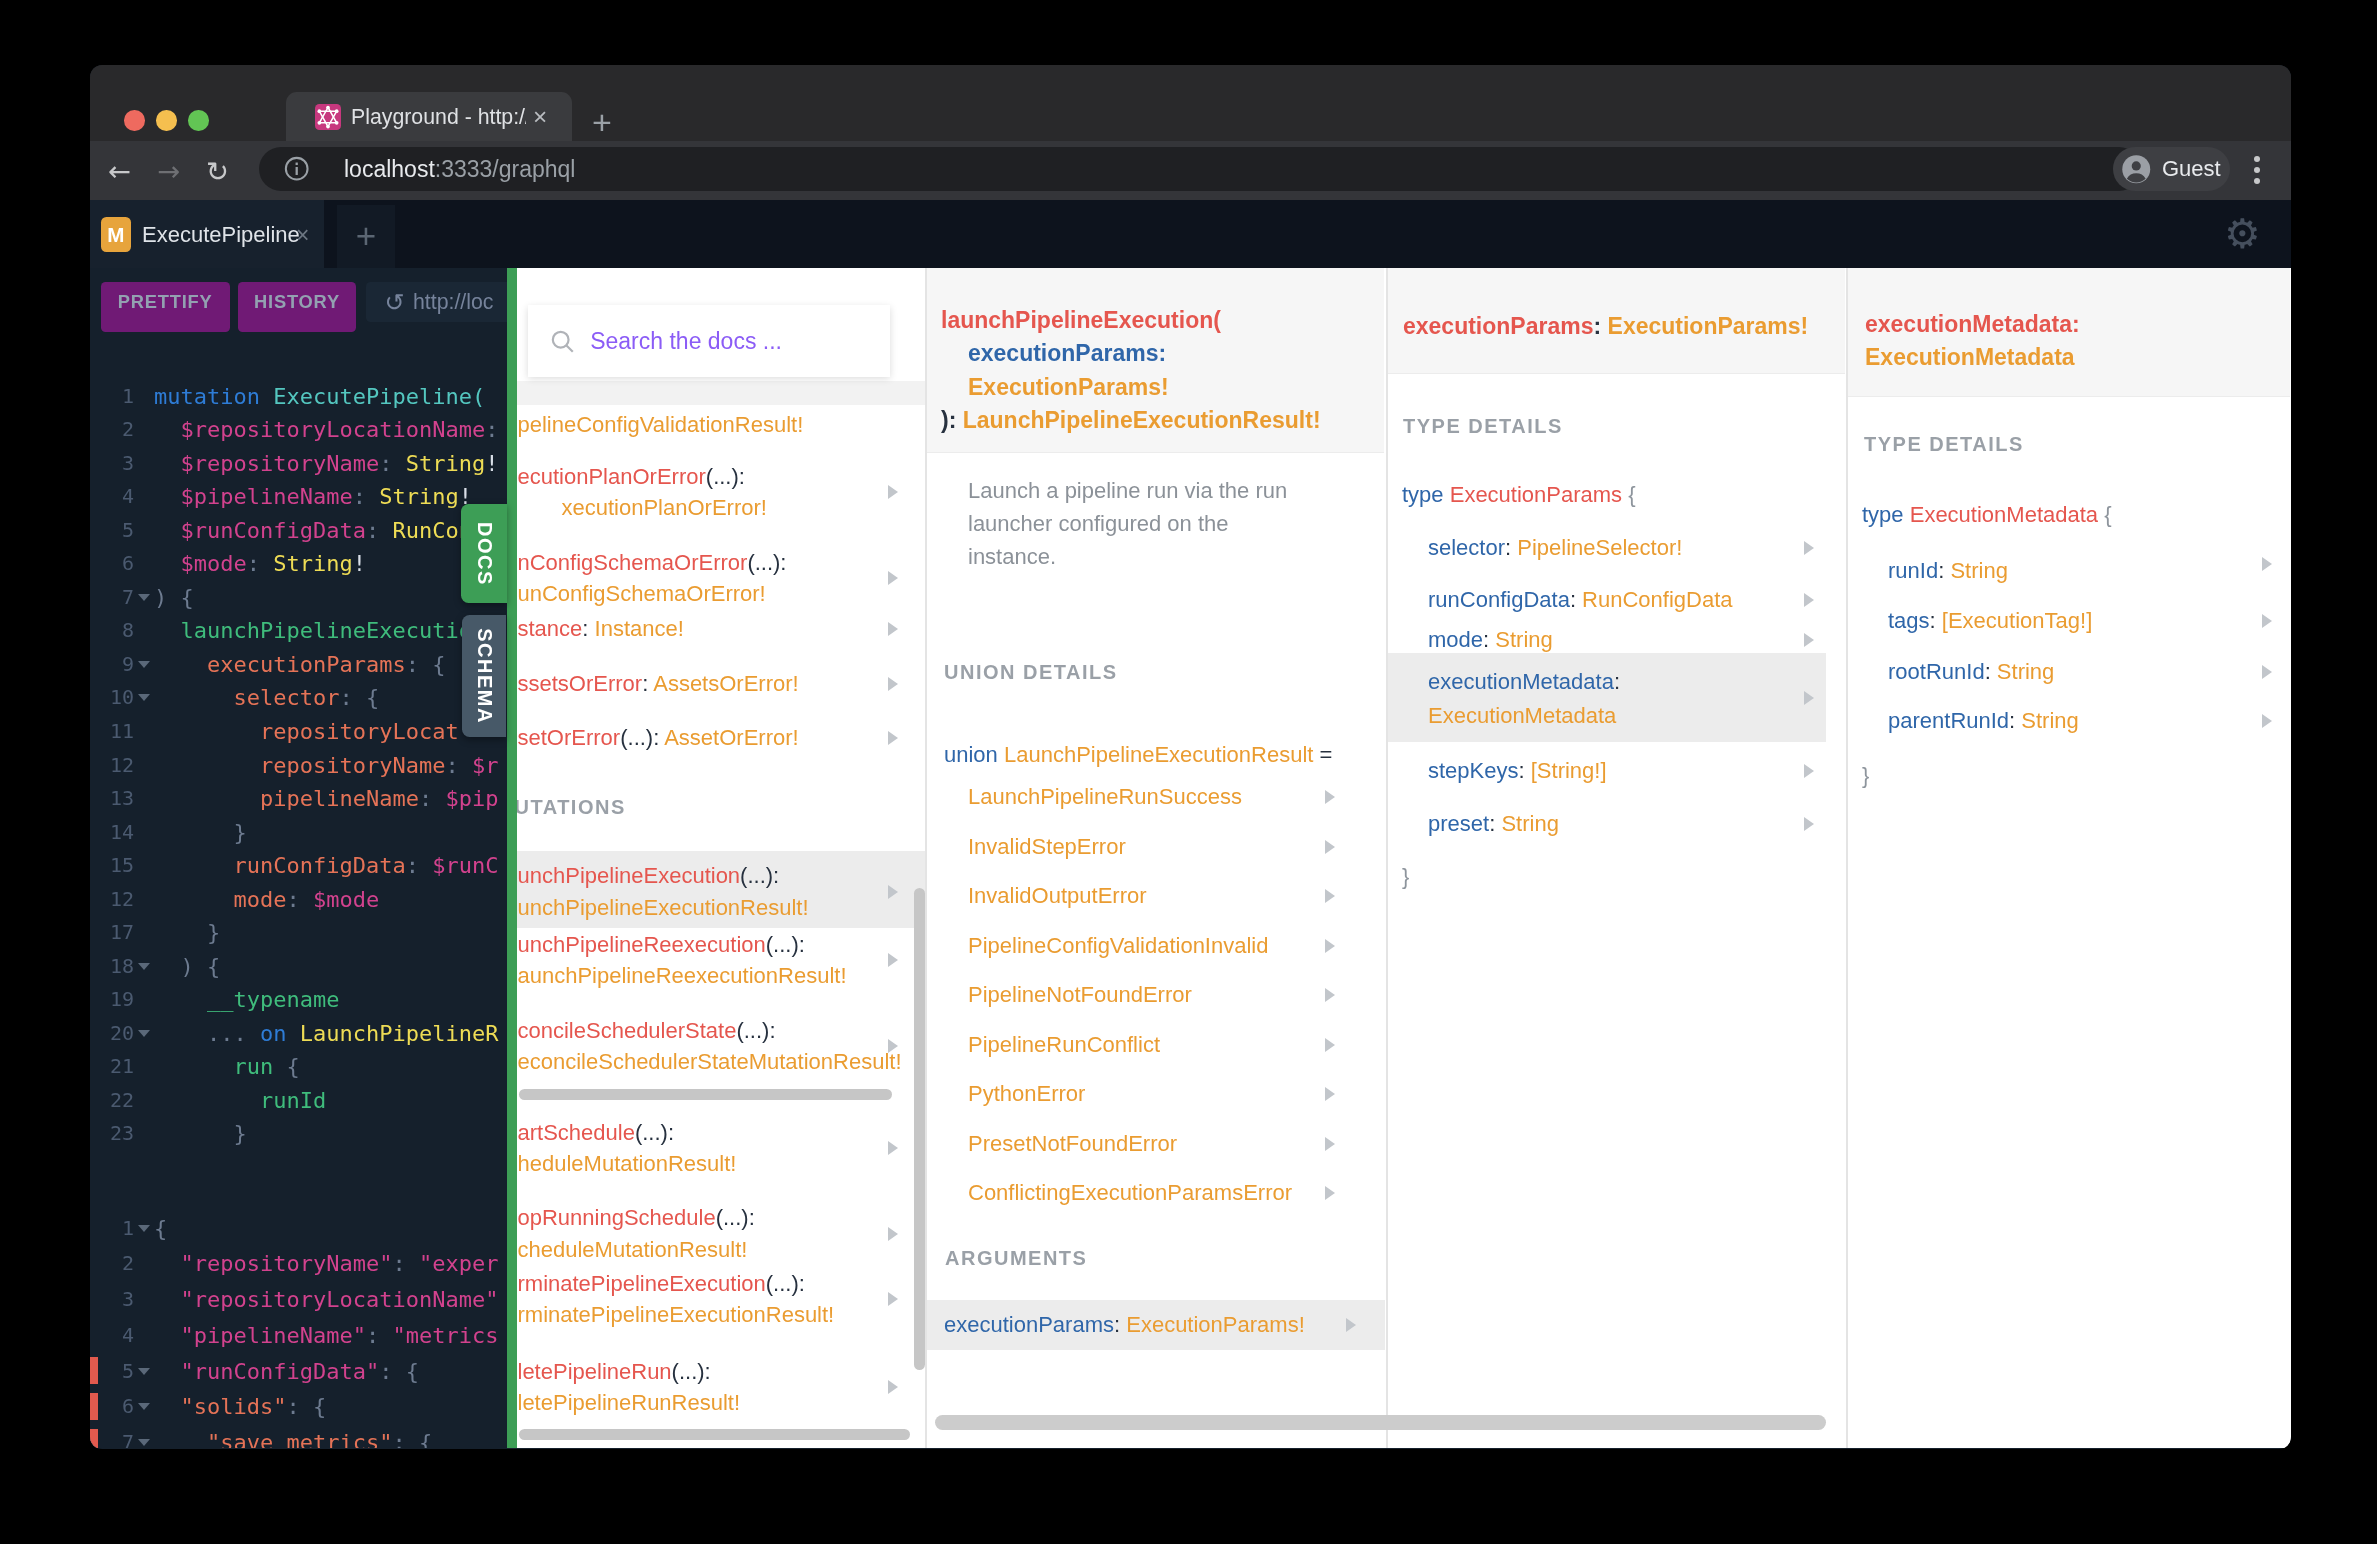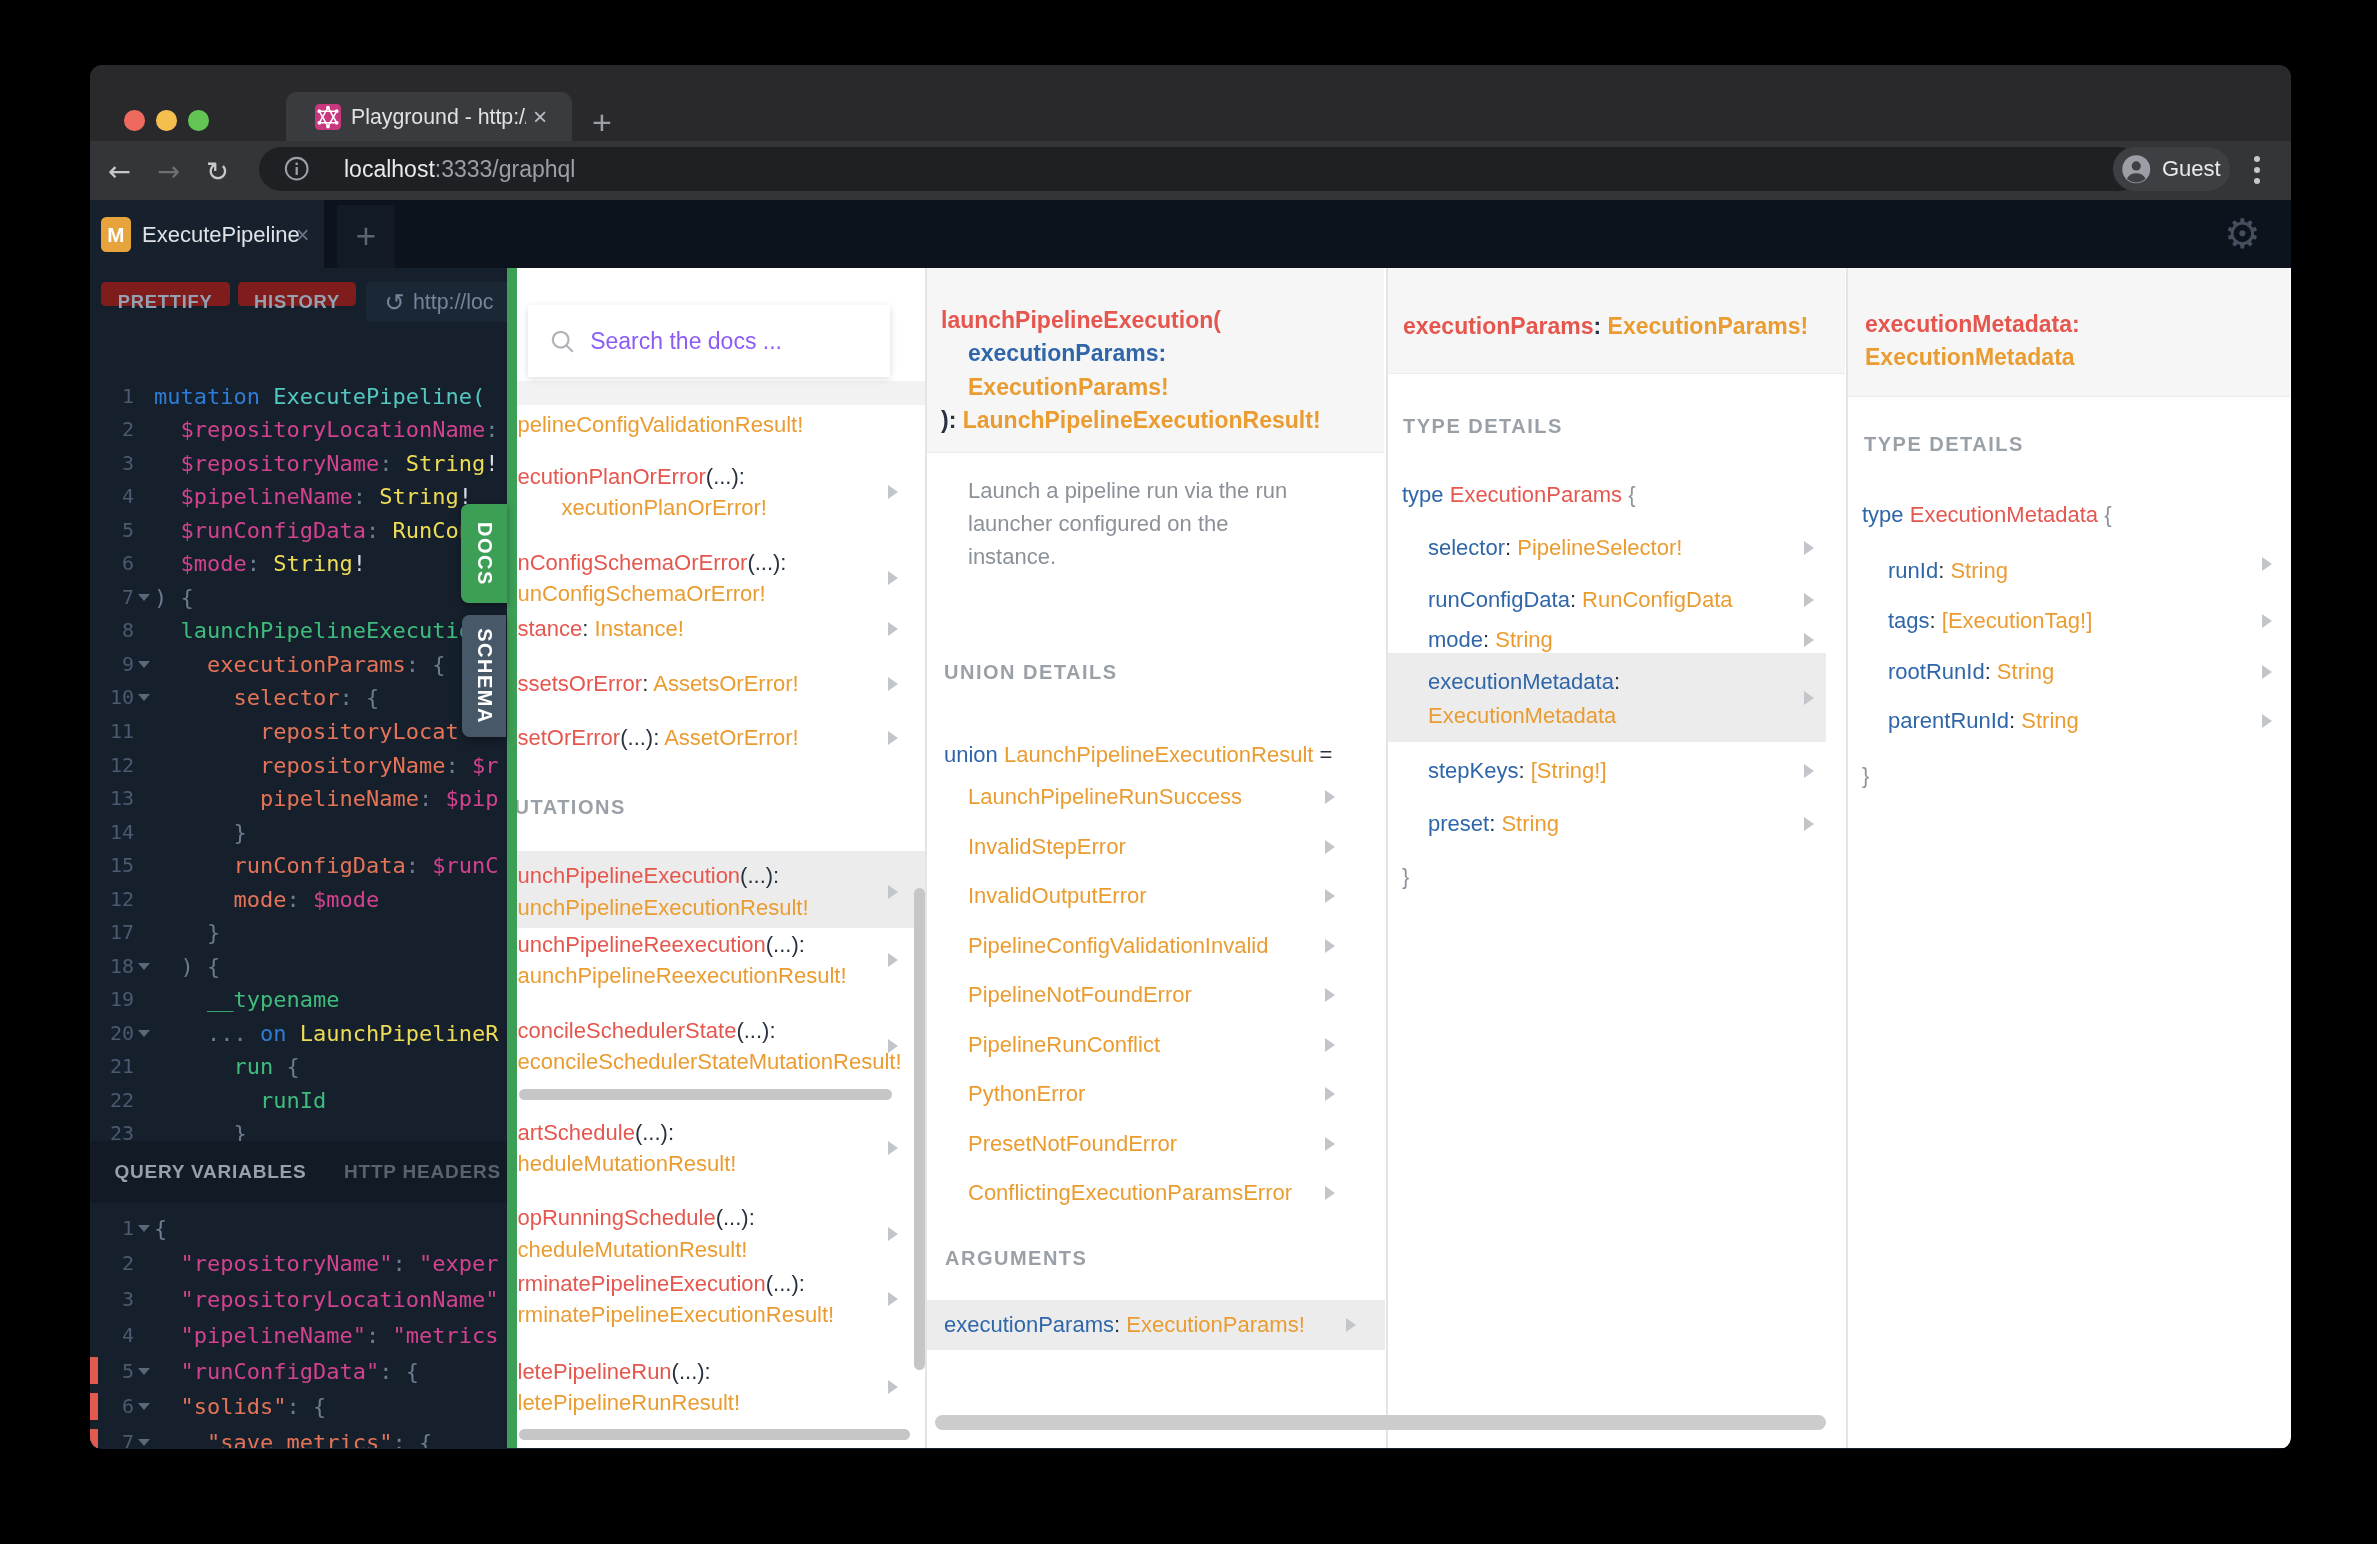--- a/index.html
+++ b/index.html
@@ -25,21 +25,21 @@
   .pgheader{position:absolute;left:0;top:135px;width:100%;height:69px;background:#0d131d;}
   .doctab{position:absolute;left:0;top:0;width:234px;height:69px;background:#17212d;}
   .mbadge{position:absolute;left:10.7px;top:17px;width:30.5px;height:35px;background:#e7a43c;border-radius:5.3px;color:#fff;font-weight:bold;font-size:20.6px;text-align:center;line-height:35px;}
   .doctab-title{position:absolute;left:52px;top:50%;transform:translateY(-50%);color:#dfe3e8;font-size:22px;}
   .doctab-close{position:absolute;left:206px;top:50%;transform:translateY(-50%);color:#6c7682;font-size:23px;}
   .plustile{position:absolute;left:247px;top:4.6px;width:58px;height:64px;background:#121a25;color:#5b6673;font-size:35px;text-align:center;line-height:61px;}
   .gear{position:absolute;left:2126px;top:0px;width:53px;height:69px;color:#454f5d;font-family:"DejaVu Sans",sans-serif;font-size:41px;text-align:center;line-height:69px;}
   
   .main{position:absolute;left:0;top:203px;width:2201px;height:1180px;background:#fff;}
   .editor{position:absolute;left:0;top:0;width:426px;height:1180px;background:#15202c;overflow:hidden;}
-  .edbtn{position:absolute;top:13.7px;height:24px;background:#7f1d1d;border-radius:4.6px;color:#93a1b1;font-weight:bold;font-size:18.3px;letter-spacing:0.8px;text-align:center;}
+  .edbtn{position:absolute;top:13.7px;height:50px;background:#701a75;border-radius:4.6px;color:#93a1b1;font-weight:bold;font-size:18.3px;letter-spacing:0.8px;text-align:center;}
   .edbtn span{display:block;line-height:40px;}
   .urlbox{position:absolute;left:276px;top:13.7px;width:228px;height:40px;background:#1a2735;border-radius:4.6px;}
   .undo{position:absolute;left:18.3px;top:50%;transform:translateY(-50%);color:#76839b;font-family:"DejaVu Sans",sans-serif;font-size:24.4px;}
   .urlprev{position:absolute;left:47px;top:50%;transform:translateY(-50%);color:#76839b;font-size:21.3px;}
   .codewrap{position:absolute;left:0;top:0;width:100%;height:100%;}
   .cline{position:absolute;left:0;width:100%;transform:translateY(-50%);font-family:"DejaVu Sans Mono",monospace;font-size:22px;white-space:pre;}
   .cline .num{position:absolute;left:0;top:50%;transform:translateY(-50%);width:44px;text-align:right;color:#4b5a70;font-size:20px;font-family:"DejaVu Sans Mono",monospace;}
   .cline .fold{position:absolute;left:48px;top:50%;margin-top:-3px;width:0;height:0;border-left:6.1px solid transparent;border-right:6.1px solid transparent;border-top:7.6px solid #5a6879;}
   .cline pre{position:absolute;left:64px;top:50%;transform:translateY(-50%);margin:0;font:inherit;}
   .qvbar{position:absolute;left:0;top:873px;width:426px;height:62px;background:#111a25;}
@@ -162,24 +162,20 @@
           <div class="cline" style="top: 597px;"><span class="num">15</span><pre><span class="tk-pn">      </span><span class="tk-pr">runConfigData</span><span class="tk-pn">: </span><span class="tk-vr">$runC</span></pre></div>
           <div class="cline" style="top: 631px;"><span class="num">12</span><pre><span class="tk-pn">      </span><span class="tk-pr">mode</span><span class="tk-pn">: </span><span class="tk-vr">$mode</span></pre></div>
           <div class="cline" style="top: 664px;"><span class="num">17</span><pre><span class="tk-pn">    }</span></pre></div>
           <div class="cline" style="top: 698px;"><span class="num">18</span><span class="fold"></span><pre><span class="tk-pn">  ) {</span></pre></div>
           <div class="cline" style="top: 731px;"><span class="num">19</span><pre><span class="tk-pn">    </span><span class="tk-gr">__typename</span></pre></div>
           <div class="cline" style="top: 765px;"><span class="num">20</span><span class="fold"></span><pre><span class="tk-pn">    ... </span><span class="tk-kw">on </span><span class="tk-ty">LaunchPipelineR</span></pre></div>
           <div class="cline" style="top: 798px;"><span class="num">21</span><pre><span class="tk-pn">      </span><span class="tk-gr">run </span><span class="tk-pn">{</span></pre></div>
           <div class="cline" style="top: 832px;"><span class="num">22</span><pre><span class="tk-pn">        </span><span class="tk-gr">runId</span></pre></div>
           <div class="cline" style="top: 865px;"><span class="num">23</span><pre><span class="tk-pn">      }</span></pre></div>
         </div>
-      <div class="qvbar">
-        <span class="qvlabel" style="left:24.4px;color:#97a1ac;">QUERY VARIABLES</span>
-        <span class="qvlabel" style="left:254px;color:#57646f;">HTTP HEADERS</span>
-      </div>
       <div id="ed-vars" class="codewrap">
           <div class="cline" style="top: 960px;"><span class="num">1</span><span class="fold"></span><pre><span class="tk-pn">{</span></pre></div>
           <div class="cline" style="top: 995px;"><span class="num">2</span><pre><span class="tk-pn">  </span><span class="tk-jk">"repositoryName"</span><span class="tk-pn">: </span><span class="tk-js">"exper</span></pre></div>
           <div class="cline" style="top: 1031px;"><span class="num">3</span><pre><span class="tk-pn">  </span><span class="tk-jk">"repositoryLocationName"</span></pre></div>
           <div class="cline" style="top: 1067px;"><span class="num">4</span><pre><span class="tk-pn">  </span><span class="tk-jk">"pipelineName"</span><span class="tk-pn">: </span><span class="tk-js">"metrics</span></pre></div>
           <div class="cline" style="top: 1103px;"><span class="num">5</span><span class="fold"></span><pre><span class="tk-pn">  </span><span class="tk-jk">"runConfigData"</span><span class="tk-pn">: {</span></pre></div>
           <div class="cline" style="top: 1138px;"><span class="num">6</span><span class="fold"></span><pre><span class="tk-pn">  </span><span class="tk-sk">"solids"</span><span class="tk-pn">: {</span></pre></div>
           <div class="cline" style="top: 1174px;"><span class="num">7</span><span class="fold"></span><pre><span class="tk-pn">    </span><span class="tk-sk">"save_metrics"</span><span class="tk-pn">: {</span></pre></div>
         </div>
       <div id="var-markers">

